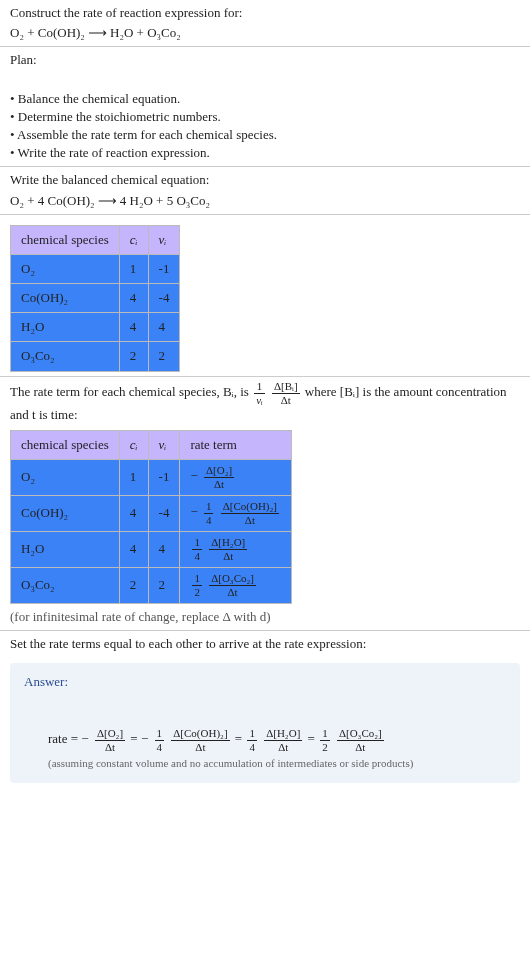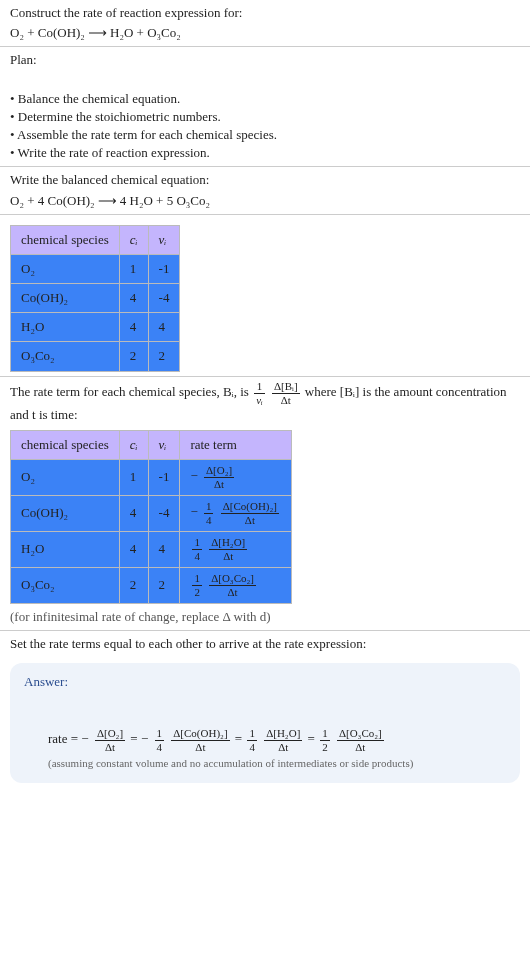--- a/index.html
+++ b/index.html
@@ -47,21 +47,21 @@
     }
     .frac .num { display: block; border-bottom: 1px solid #222; padding: 0 2px 1px; }
     .frac .den { display: block; padding: 1px 2px 0; }
     .note {
       font-size: 13px;
       color: #555;
       margin-top: 4px;
     }
     .answer-box {
       background: #eef3fa;
-      border-radius: 12px;
+      border-radius: 4px;
       padding: 10px 14px 12px;
       margin: 6px 10px 10px;
     }
     .answer-label {
       color: #2a4d8f;
       font-size: 13px;
       margin-bottom: 4px;
     }
     .answer-eq {
       padding-left: 24px;

